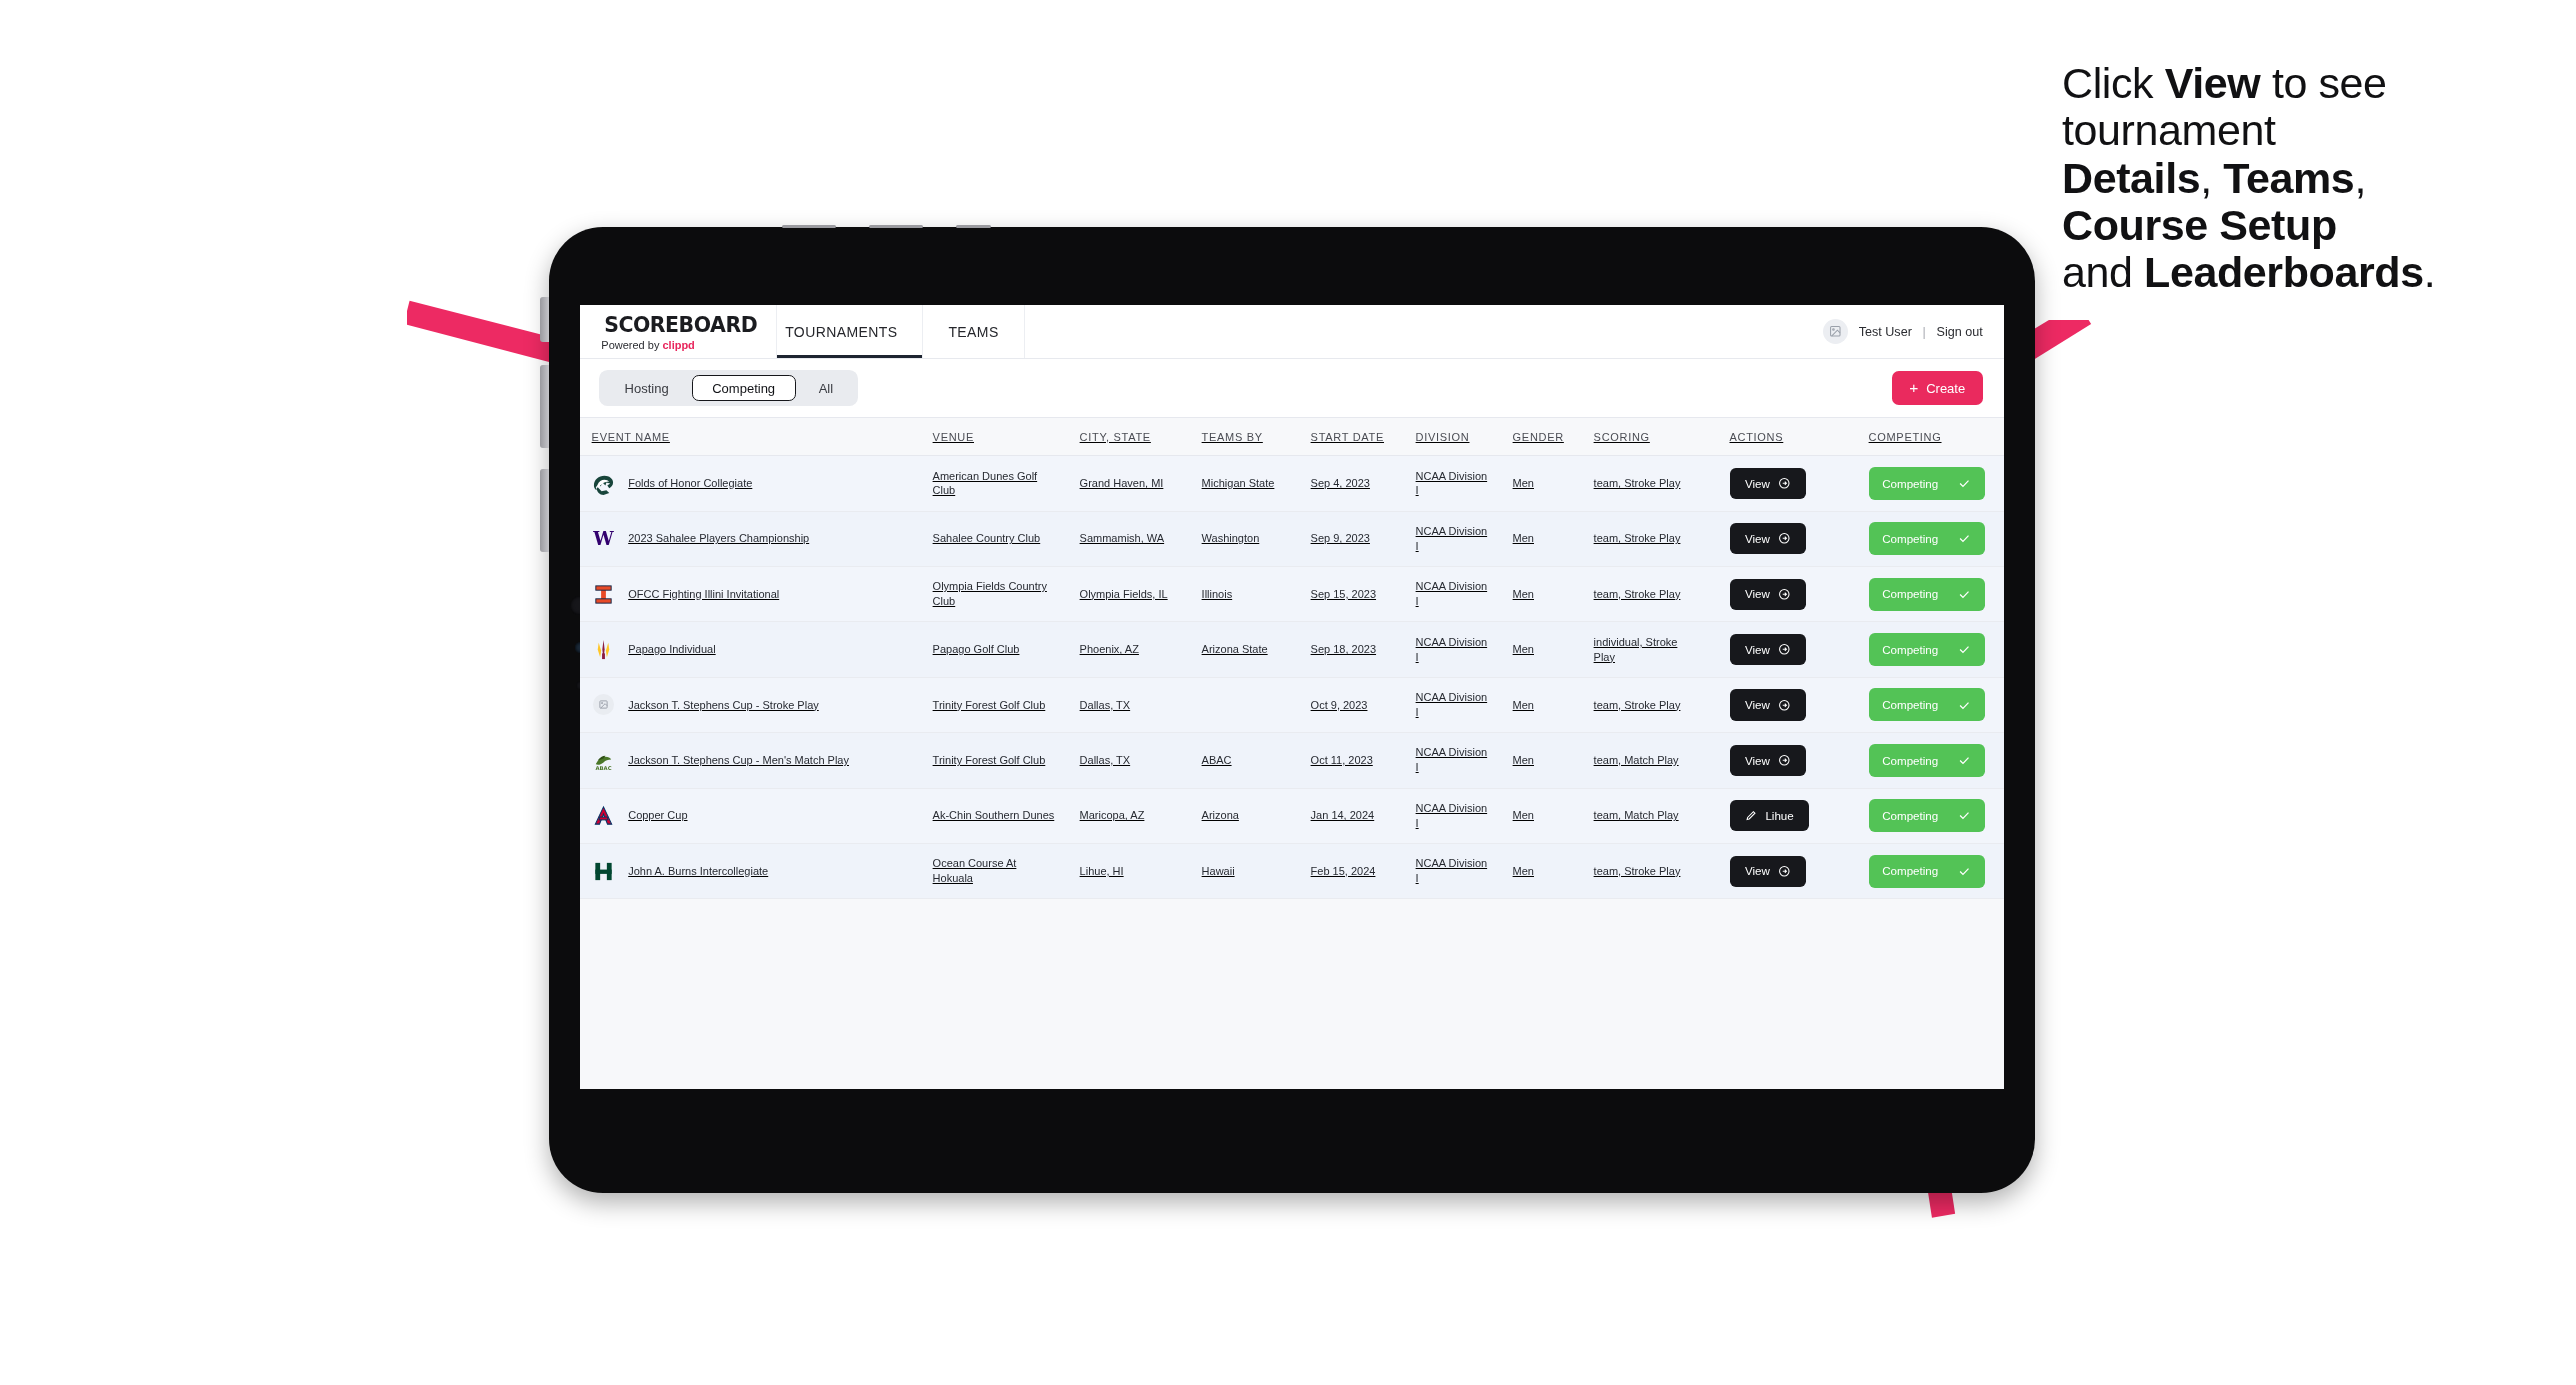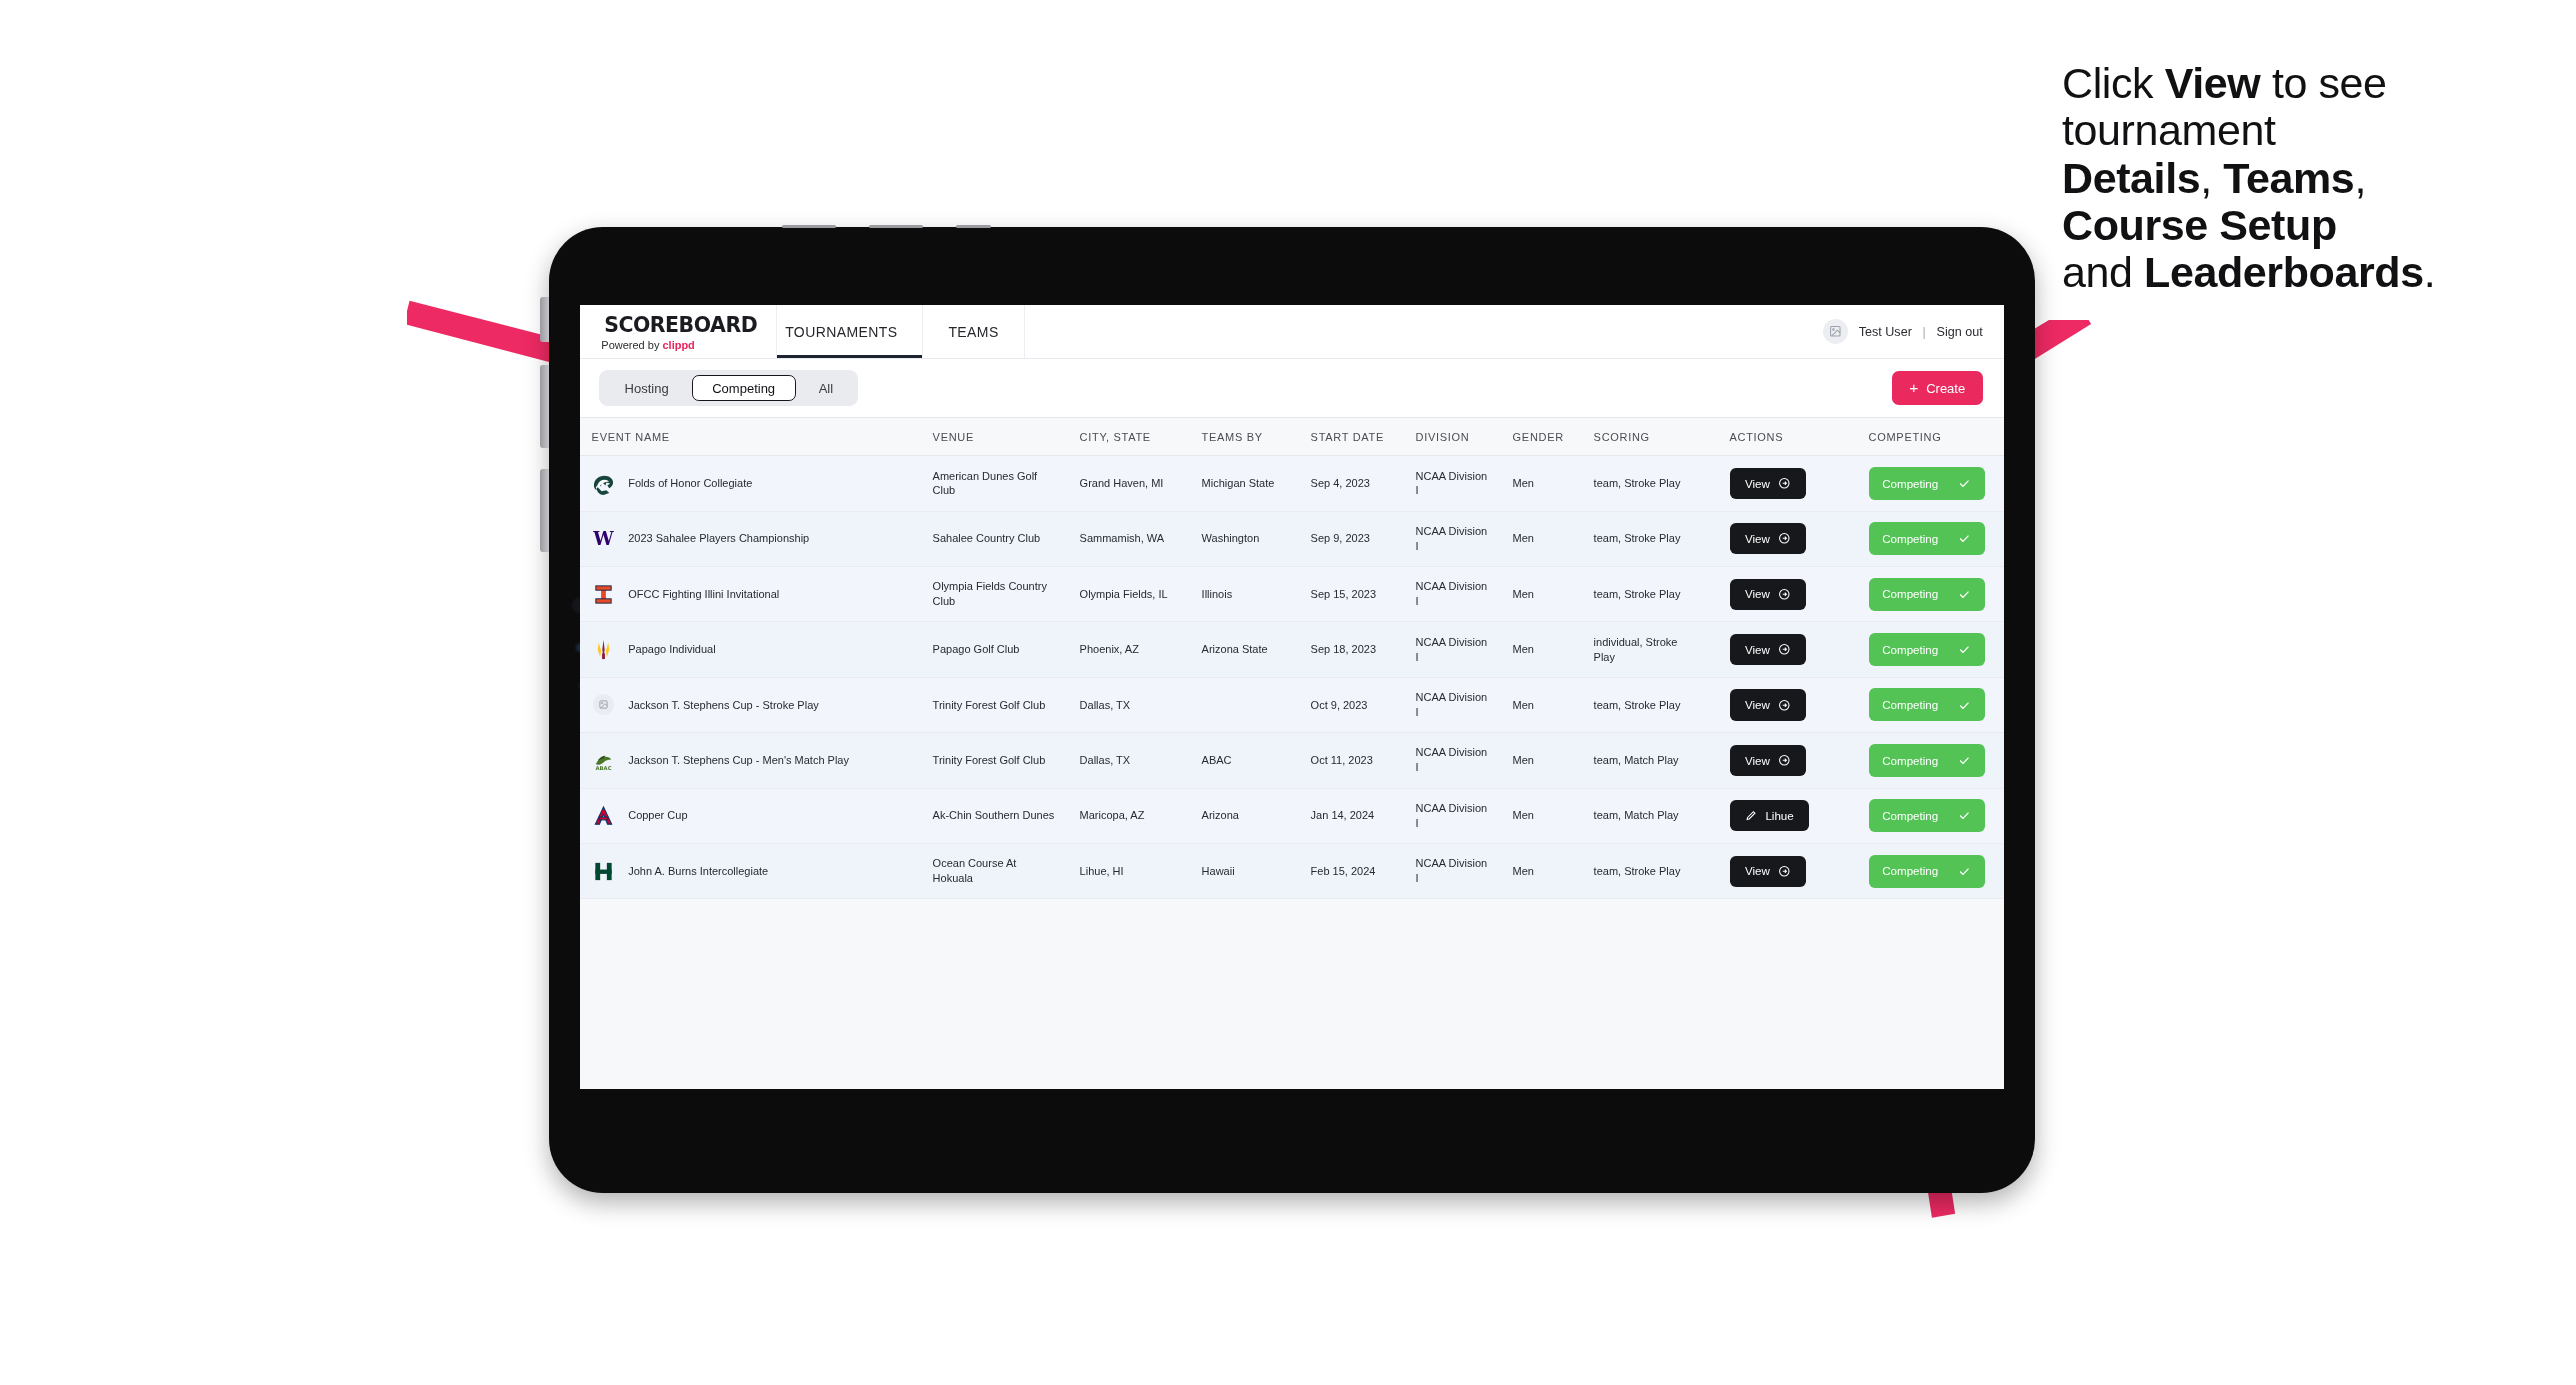--- a/index.html
+++ b/index.html
@@ -128,21 +128,21 @@
   }
   #create-btn {
     position:absolute; right: 21.3px;
     display:flex; align-items:center; gap:7.8px;
     background:#ea2a5e; color:#fff; font-size:13px;
     padding: 9.7px 17.5px; border-radius:6.8px; cursor:pointer;
   }
   #create-btn .plus { font-size:15.5px; line-height:1; }
 
   
-  #table-wrap { background:#f97316; }
+  #table-wrap { background:#f97316;text-decoration:underline; }
   table { border-collapse: collapse; width: 100%; table-layout: fixed; }
   thead th {
     background:#f7f8fa; text-align:left; font-weight:400;
     font-size: 11px; letter-spacing:0.7px; color:#4a4c53;
     padding: 12.6px 11.6px; border-bottom:1px solid #e6e8ee; border-top:1px solid #e6e8ee;
     vertical-align: middle; white-space: nowrap;
   }
   tbody td {
     font-size: 11px; color:#272a31; padding: 10.7px 11.6px;
     border-bottom:1px solid #e9ebf0; vertical-align: middle;

